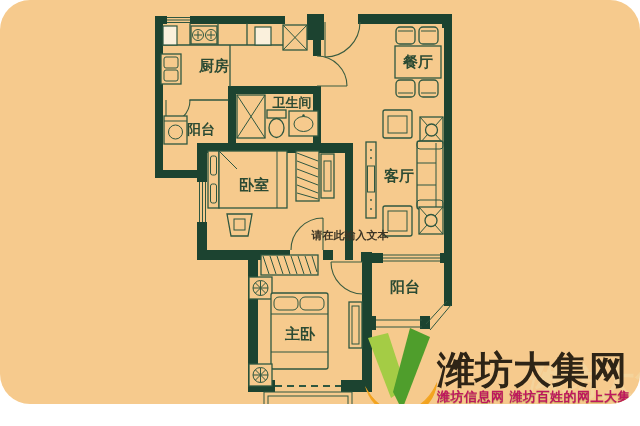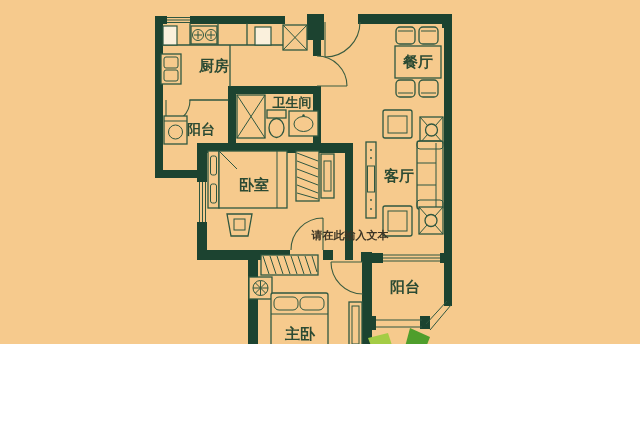--- a/index.html
+++ b/index.html
@@ -1,17 +1,17 @@
 <!DOCTYPE html>
 <html><head>
 <meta charset="utf-8">
 <style>
   html,body{margin:0;padding:0;}
   body{font-family:"DejaVu Sans",sans-serif;}
-  .screenshot{position:relative;width:640px;height:344px;background:#f6ca8d;overflow:hidden;}
+  .screenshot{position:relative;width:640px;height:404px;background:#f6ca8d;overflow:hidden;border-radius:30px;}
   .screenshot svg{display:block;}
   #plan{position:absolute;left:0;top:0;}
   
   .wall{fill:#1c4330;}
   .bgfill{fill:#f6ca8d;}
   .ln{stroke:#2f5740;stroke-width:1.3;fill:none;stroke-linecap:square;}
   .lnthin{stroke:#2f5740;stroke-width:1;fill:none;}
   .furn{stroke:#2f5740;stroke-width:1.3;fill:#f6ca8d;}
   .furnw{stroke:#2f5740;stroke-width:1.2;fill:#faf0dc;}
   .arc{stroke:#3a5c40;stroke-width:1.1;fill:none;}

